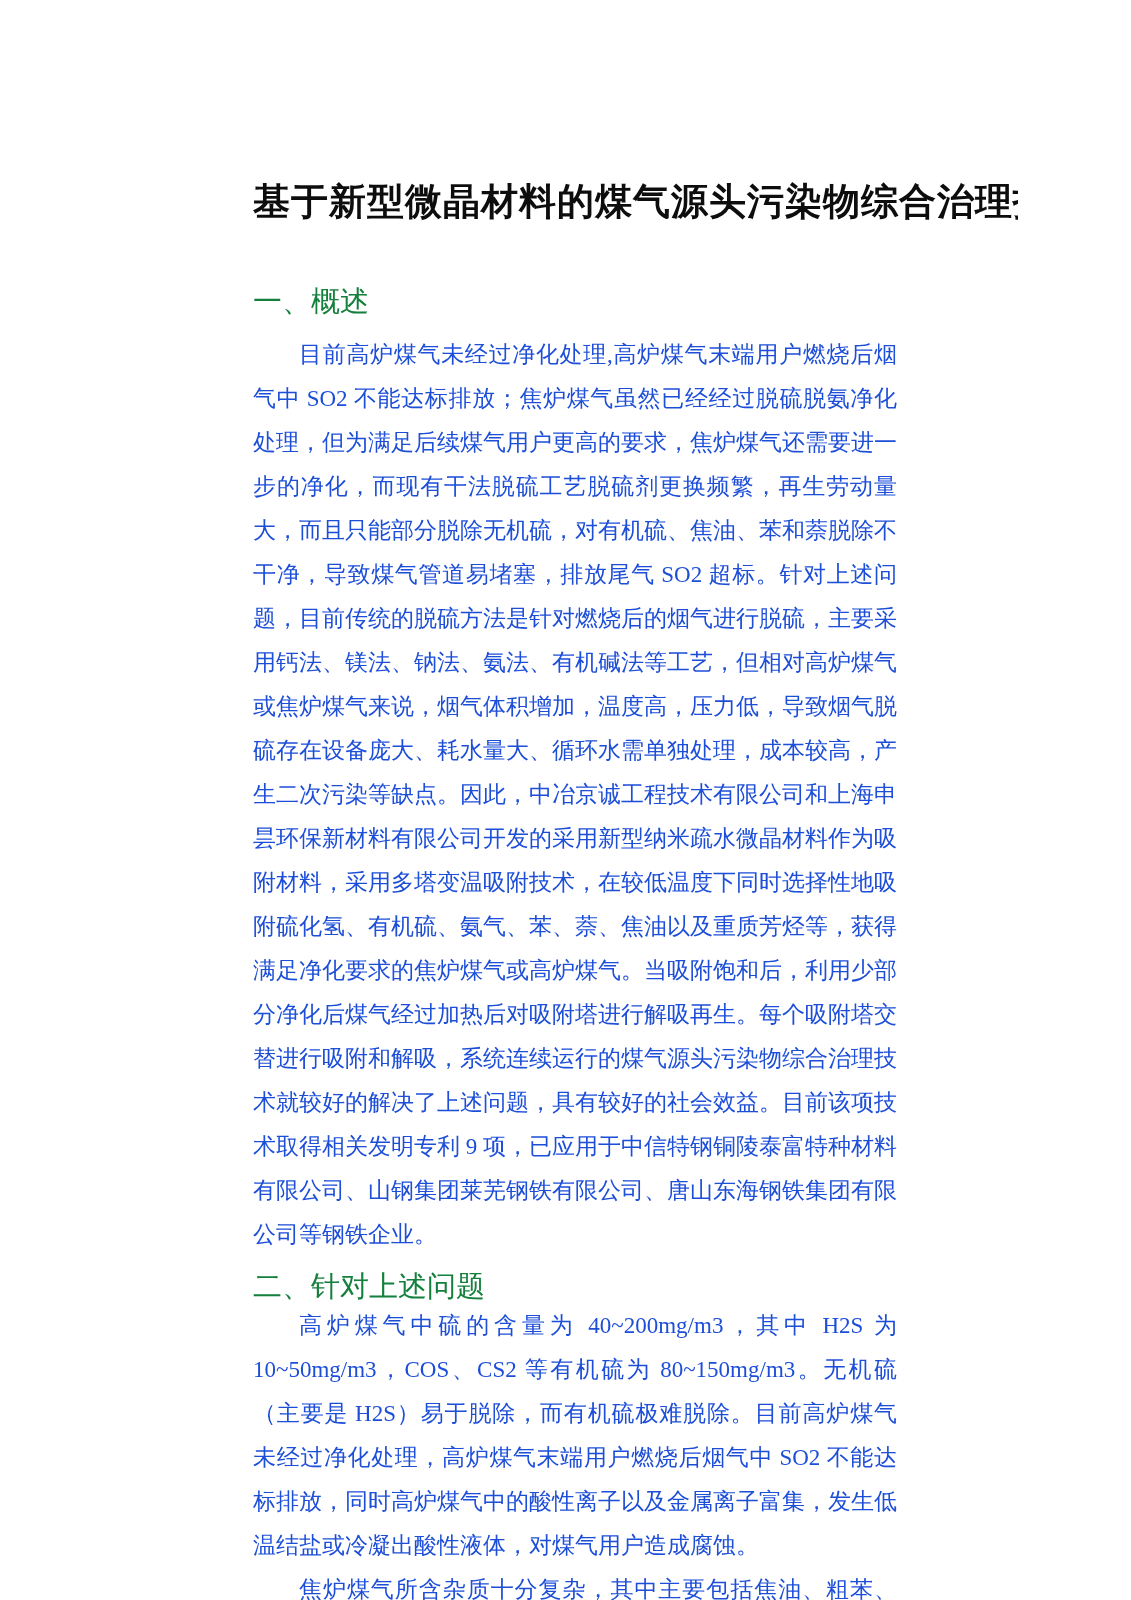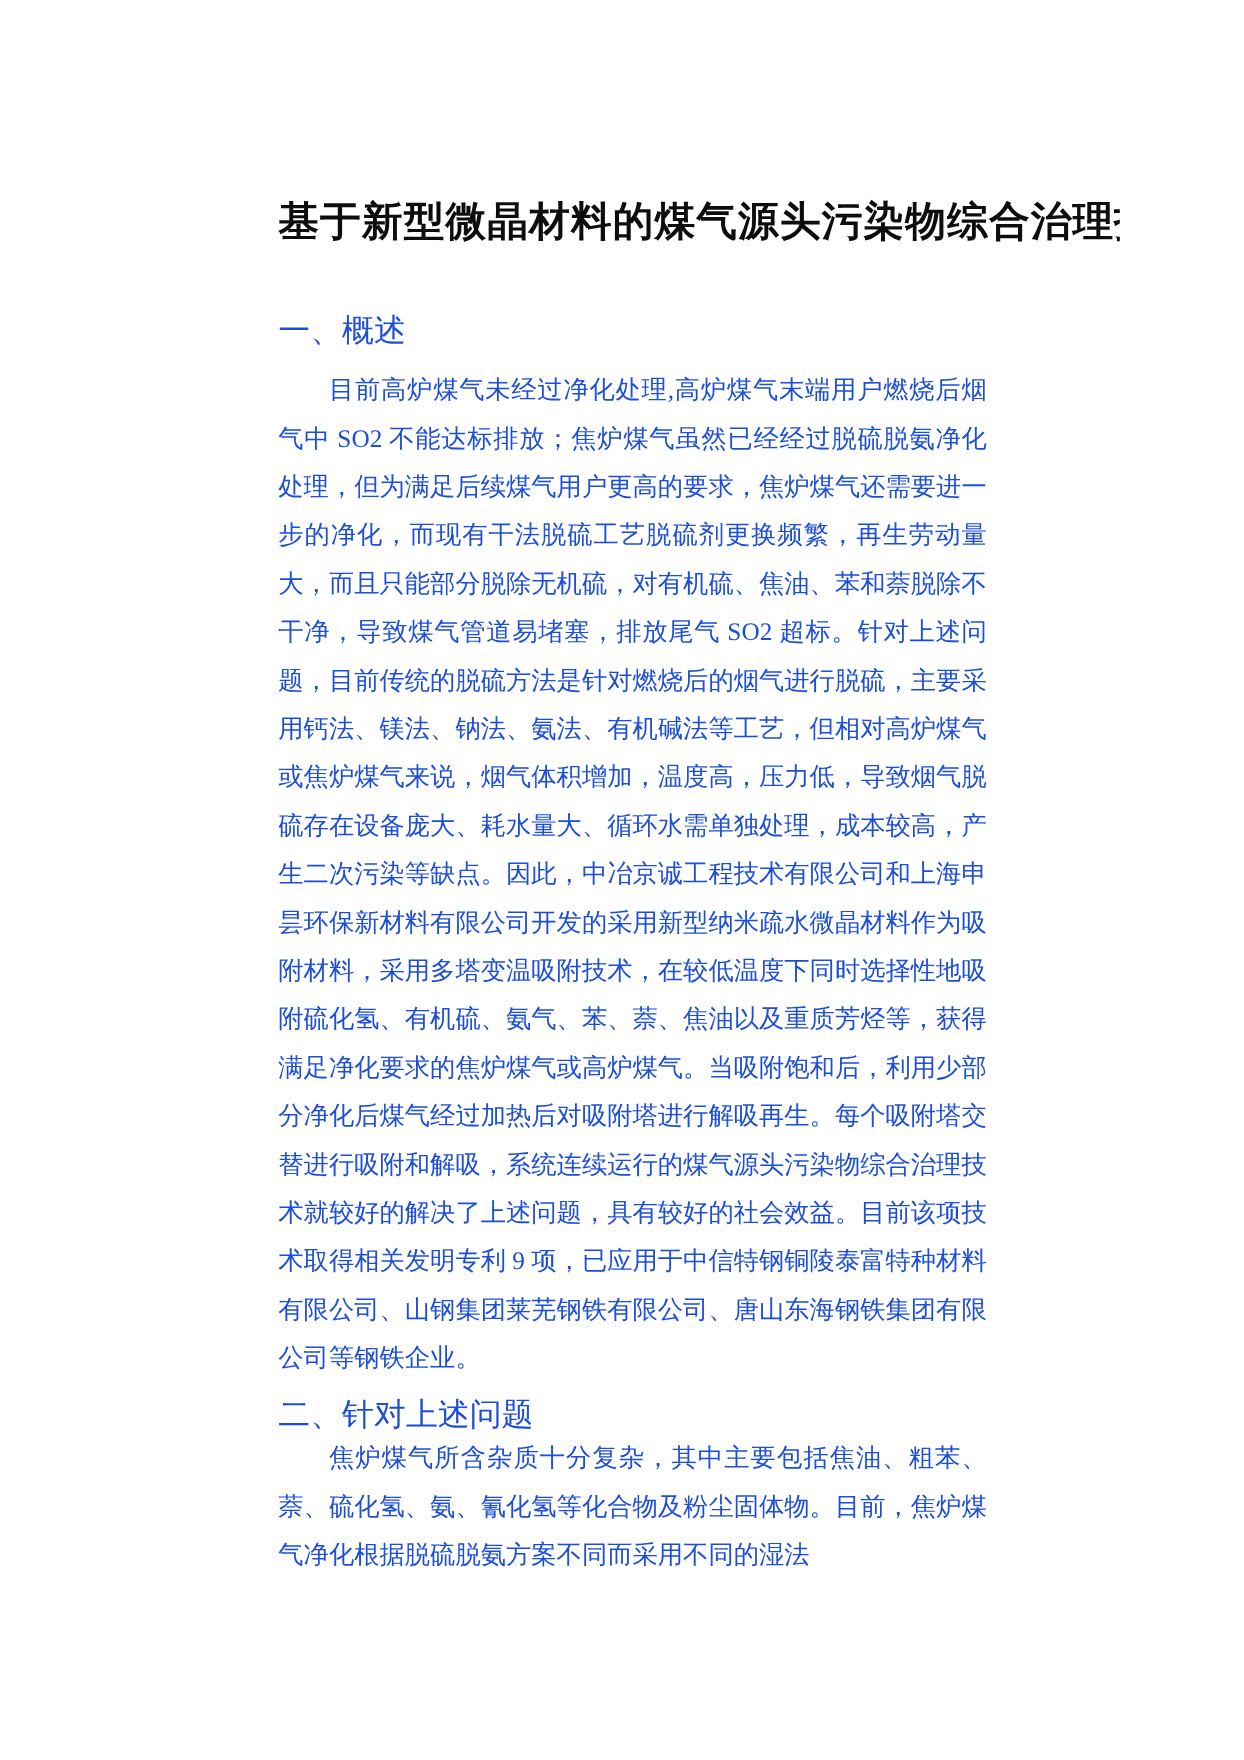--- a/index.html
+++ b/index.html
@@ -31,21 +31,21 @@
     letter-spacing: 1px;
     text-align: center;
     color: #0d0d0d;
     white-space: nowrap;
   }
   .h-major {
     margin: 58px 0 0 0;
     font-weight: 500;
     font-size: 29px;
     line-height: 35px;
-    color: #1d4ed8;
+    color: #15803d;
   }
   .h-minor {
     margin: 21px 0 0 0;
     font-family: "Liberation Sans", "DejaVu Sans", sans-serif;
     font-weight: bold;
     font-size: 24px;
     line-height: 32px;
     color: #1c1c1c;
     letter-spacing: 0.5px;
   }
@@ -83,18 +83,19 @@
 
     <div class="body-text">
       <p class="para first-para">目前高炉煤气未经过净化处理,高炉煤气末端用户燃烧后烟气中 SO2 不能达标排放；焦炉煤气虽然已经经过脱硫脱氨净化处理，但为满足后续煤气用户更高的要求，焦炉煤气还需要进一步的净化，而现有干法脱硫工艺脱硫剂更换频繁，再生劳动量大，而且只能部分脱除无机硫，对有机硫、焦油、苯和萘脱除不干净，导致煤气管道易堵塞，排放尾气 SO2 超标。针对上述问题，目前传统的脱硫方法是针对燃烧后的烟气进行脱硫，主要采用钙法、镁法、钠法、氨法、有机碱法等工艺，但相对高炉煤气或焦炉煤气来说，烟气体积增加，温度高，压力低，导致烟气脱硫存在设备庞大、耗水量大、循环水需单独处理，成本较高，产生二次污染等缺点。因此，中冶京诚工程技术有限公司和上海申昙环保新材料有限公司开发的采用新型纳米疏水微晶材料作为吸附材料，采用多塔变温吸附技术，在较低温度下同时选择性地吸附硫化氢、有机硫、氨气、苯、萘、焦油以及重质芳烃等，获得满足净化要求的焦炉煤气或高炉煤气。当吸附饱和后，利用少部分净化后煤气经过加热后对吸附塔进行解吸再生。每个吸附塔交替进行吸附和解吸，系统连续运行的煤气源头污染物综合治理技术就较好的解决了上述问题，具有较好的社会效益。目前该项技术取得相关发明专利 9 项，已应用于中信特钢铜陵泰富特种材料有限公司、山钢集团莱芜钢铁有限公司、唐山东海钢铁集团有限公司等钢铁企业。</p>
     </div>
 
     <h2 class="h-major sec2-gap">二、针对上述问题</h2>
 
 
     <div class="body-text">
 
+      <p class="para">高炉煤气中硫的含量为 40~200mg/m3，其中 H2S 为 10~50mg/m3，COS、CS2 等有机硫为 80~150mg/m3。无机硫（主要是 H2S）易于脱除，而有机硫极难脱除。目前高炉煤气未经过净化处理，高炉煤气末端用户燃烧后烟气中 SO2 不能达标排放，同时高炉煤气中的酸性离子以及金属离子富集，发生低温结盐或冷凝出酸性液体，对煤气用户造成腐蚀。</p>
 
       <p class="para">焦炉煤气所含杂质十分复杂，其中主要包括焦油、粗苯、萘、硫化氢、氨、氰化氢等化合物及粉尘固体物。目前，焦炉煤气净化根据脱硫脱氨方案不同而采用不同的湿法</p>
     </div>
 
   </div>
 </div>
 
 </body></html>

